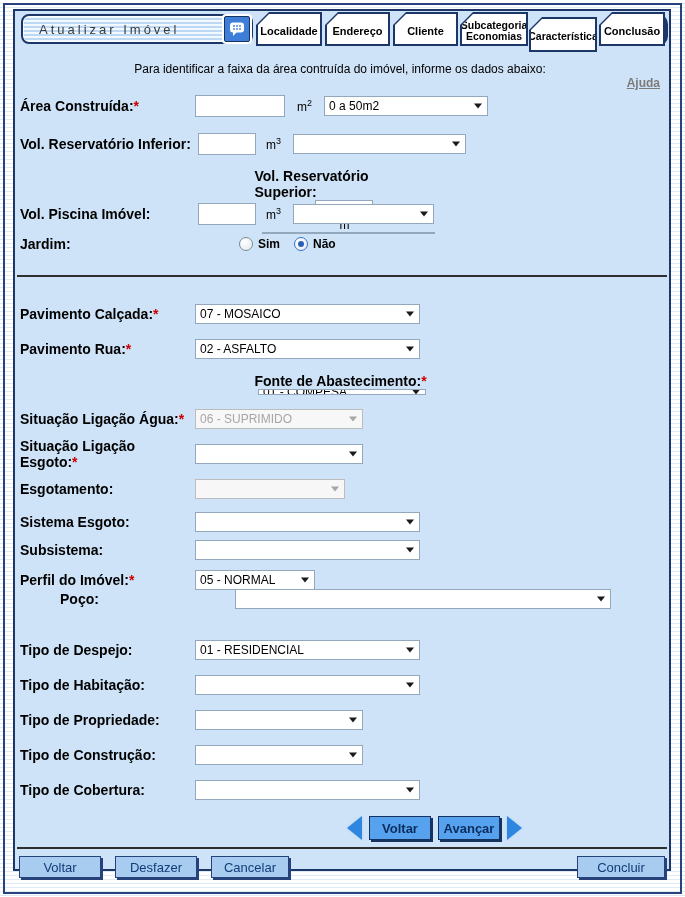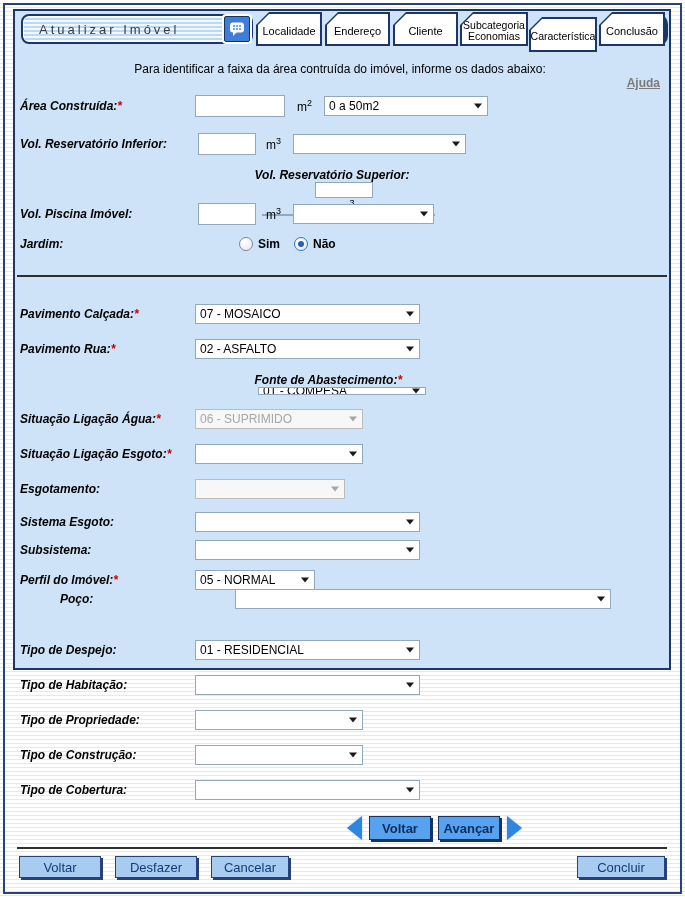--- a/index.html
+++ b/index.html
@@ -4,21 +4,21 @@
 <style>
   * { margin:0; padding:0; box-sizing:border-box; }
   html,body { width:685px; }
   body {
     font-family:"Liberation Sans", sans-serif;
     background:repeating-linear-gradient(180deg,#ffffff 0px,#ffffff 3px,#dfeaf7 3px,#dfeaf7 4px);
     position:relative; width:685px; height:897px; overflow:hidden;
   }
   .frame { position:absolute; left:3px; top:3px; right:3px; bottom:3px; border:2px solid #27427c; pointer-events:none; }
   .panel {
-    position:absolute; left:13px; top:9px; width:658px; height:661px;
+    position:absolute; left:13px; top:9px; width:658px; height:862px;
     background:#cfe3f8; border:2px solid #1c3668;
   }
   
   .title-pill {
     position:absolute; left:6px; top:3px; width:232px; height:30px;
     border:2px solid #1c3668; border-radius:8px;
     background:repeating-linear-gradient(180deg,#f2f8ff 0px,#f2f8ff 2px,#bdd8f3 2px,#bdd8f3 4px);
     box-shadow:inset 0 0 0 1px rgba(255,255,255,.7);
     display:flex; align-items:center;
   }
@@ -30,32 +30,32 @@
     display:flex; align-items:center; justify-content:center; cursor:pointer;
   }
   .tab {
     position:absolute; top:1px; height:34px; background:#1c3668; z-index:2; cursor:pointer;
     clip-path:polygon(13px 0, 100% 0, 100% 100%, 0 100%, 0 13px);
   }
   .tab .tab-inner {
     position:absolute; left:2px; top:2px; right:2px; bottom:2px; background:#ffffff;
     clip-path:polygon(11px 0, 100% 0, 100% 100%, 0 100%, 0 11px);
     display:flex; align-items:center; justify-content:center; text-align:center;
-    font-size:11px; font-weight:normal; color:#000; line-height:11px; padding-top:4px;
+    font-size:11px; font-weight:bold; color:#000; line-height:11px; padding-top:4px;
   }
   .tab.small .tab-inner { font-size:10.5px; }
   .tab.active { top:6px; height:35px; z-index:3; }
   .tab-cap { position:absolute; left:630px; top:3px; width:23px; height:32px; background:#1c3668; border-radius:0 10px 10px 0; z-index:1; }
   
   .intro-row { position:absolute; top:51px; left:5px; right:9px; display:flex; align-items:center;flex-direction:column; }
   .intro-text { font-size:12px; color:#000; }
   .help-link { margin-left:auto; font-size:12px; font-weight:bold; color:#7b7b7b; text-decoration:underline; cursor:pointer; }
   
   .row { position:absolute; left:5px; right:5px; display:flex; align-items:center; height:22px; }
-  .row .lbl { width:175px; flex-shrink:0; font-size:12px; font-weight:bold; color:#000;font-style:italic; }
+  .row .lbl { width:175px; flex-shrink:0; font-size:14px; font-weight:bold; color:#000; }
   .req { color:#cc0000; font-weight:bold; }
   .tbox { background:#fff; border:1px solid #93a8bc; height:22px; font-size:12px; padding:0 3px; font-family:"Liberation Sans",sans-serif; }
   .unit { font-size:12px; color:#000; margin-left:12px; }
   .unit sup { font-size:9px; }
   .sel {
     position:relative; background:#fff; border:1px solid #93a8bc; height:20px;
     font-size:12px; color:#000; display:flex; align-items:center; padding:0 18px 0 4px; cursor:pointer;
     white-space:nowrap; overflow:hidden;
   }
   .sel .arr {

